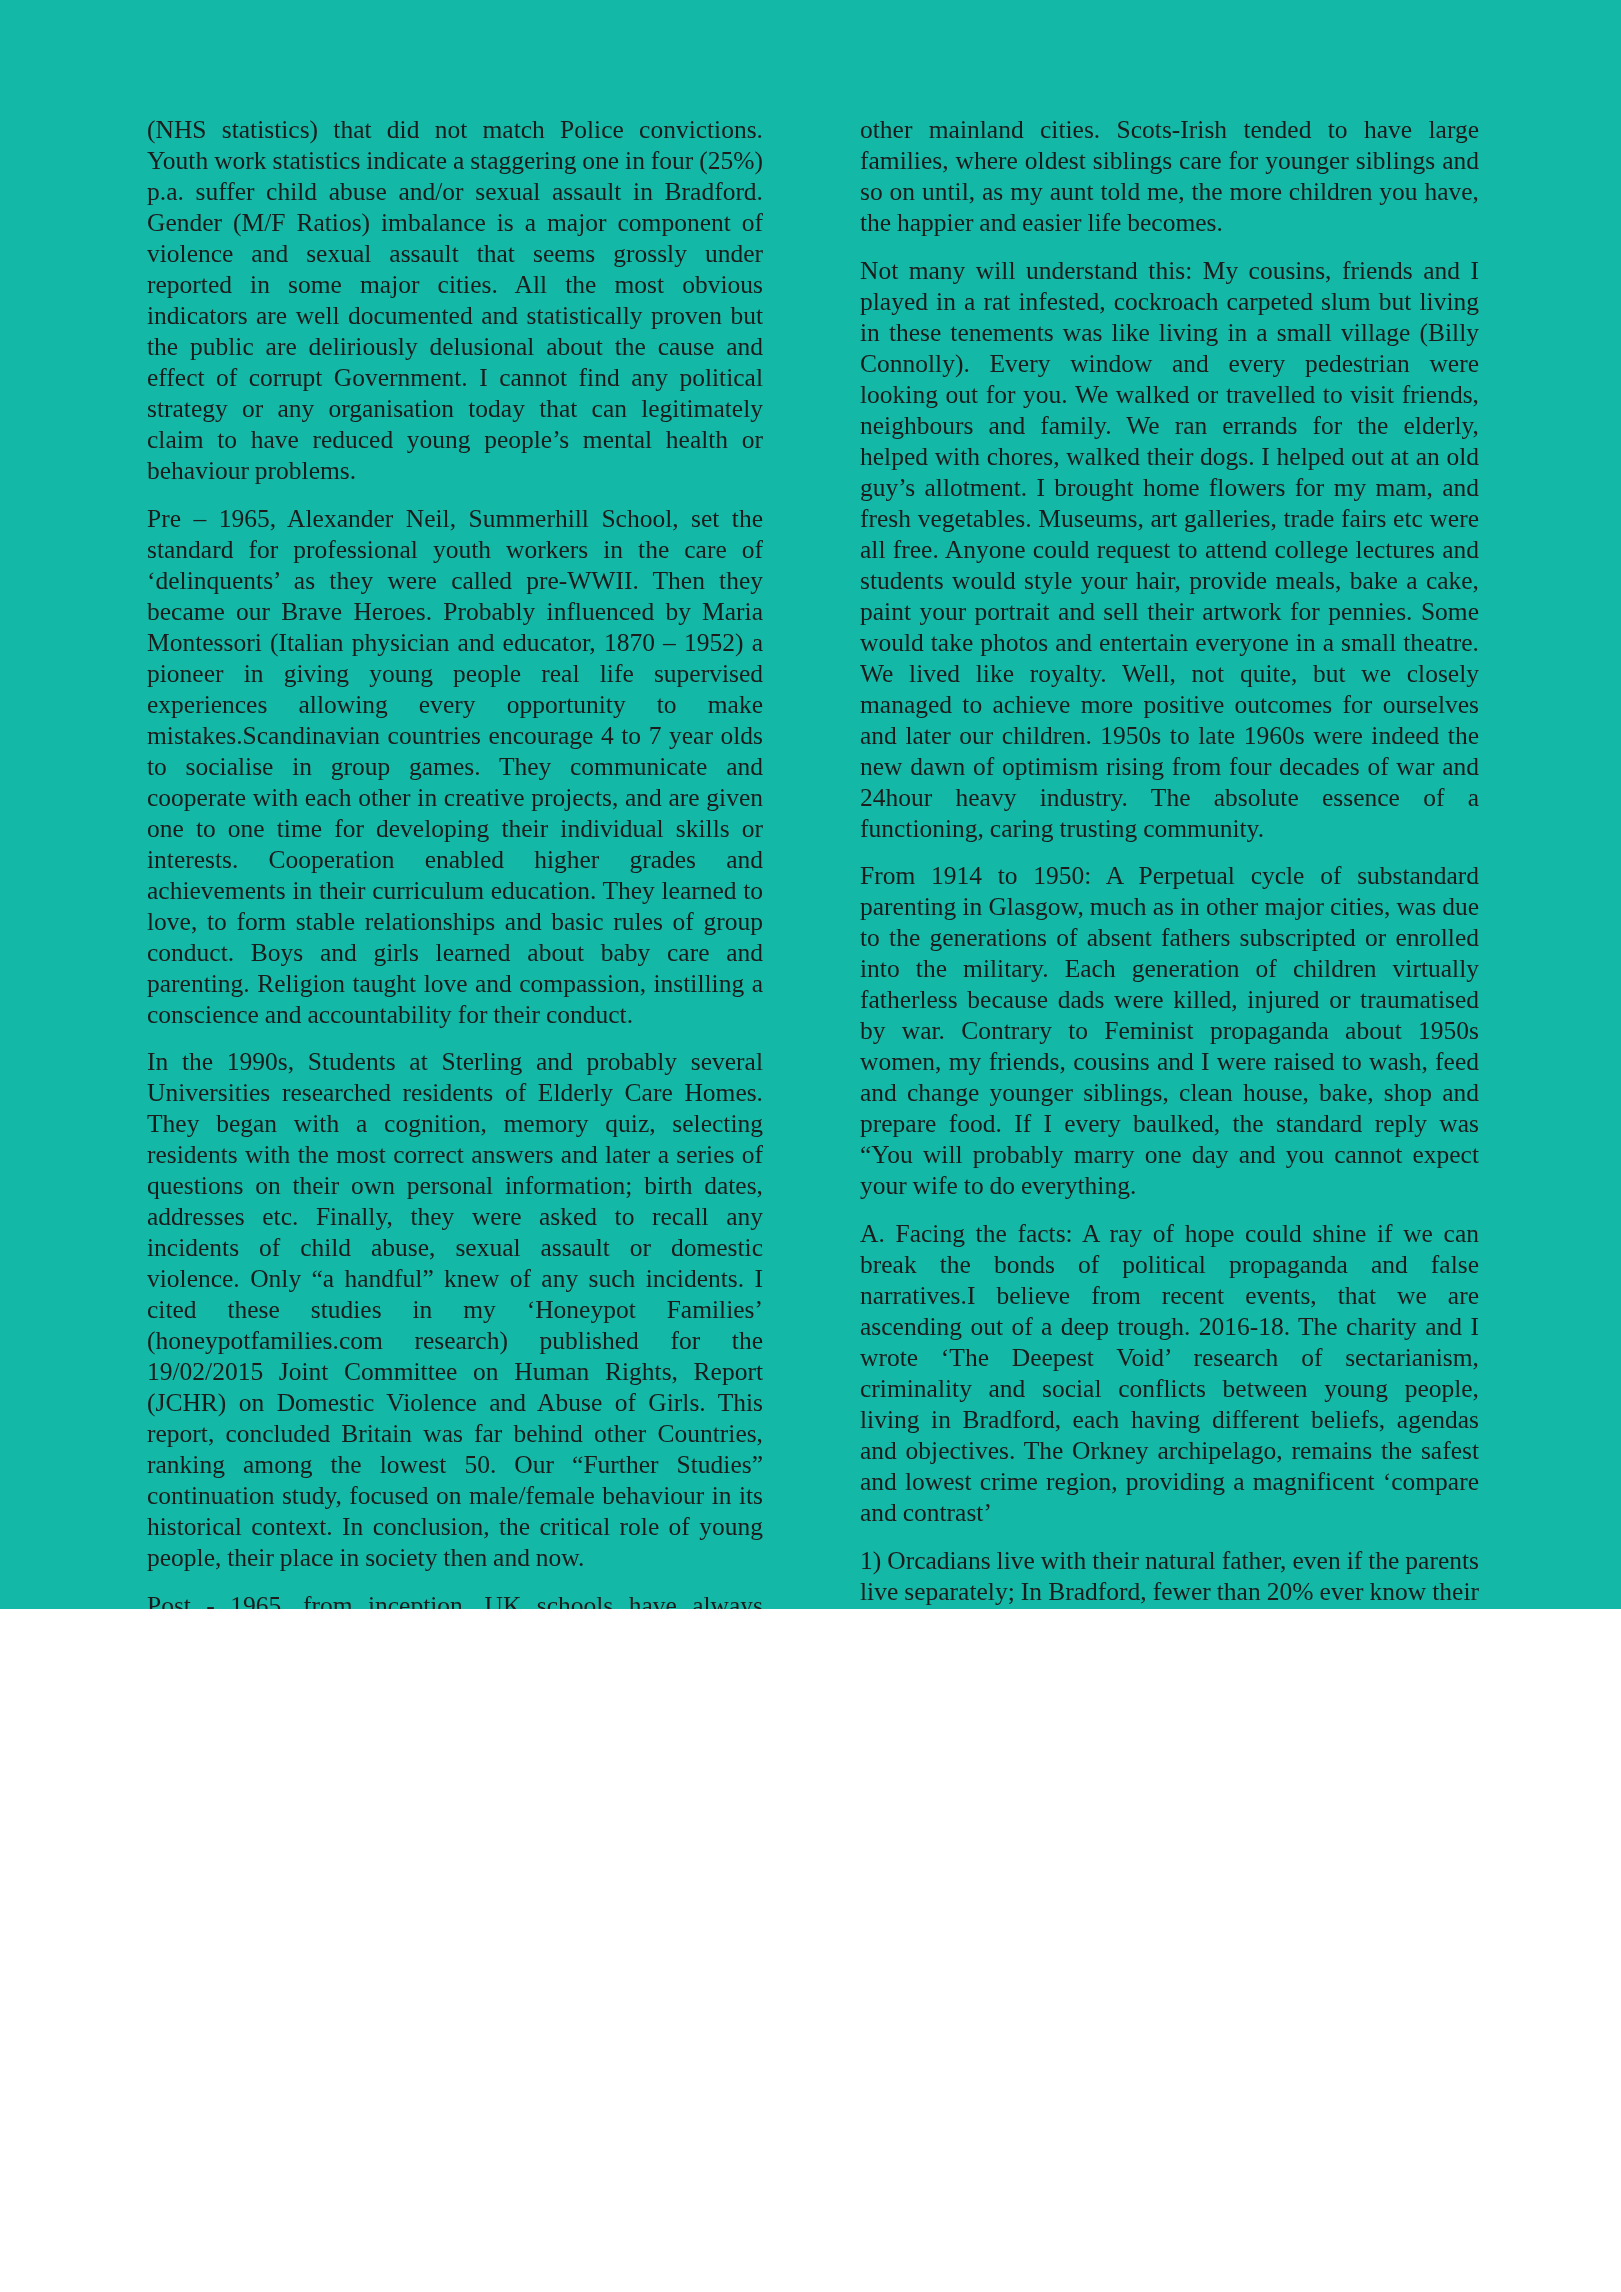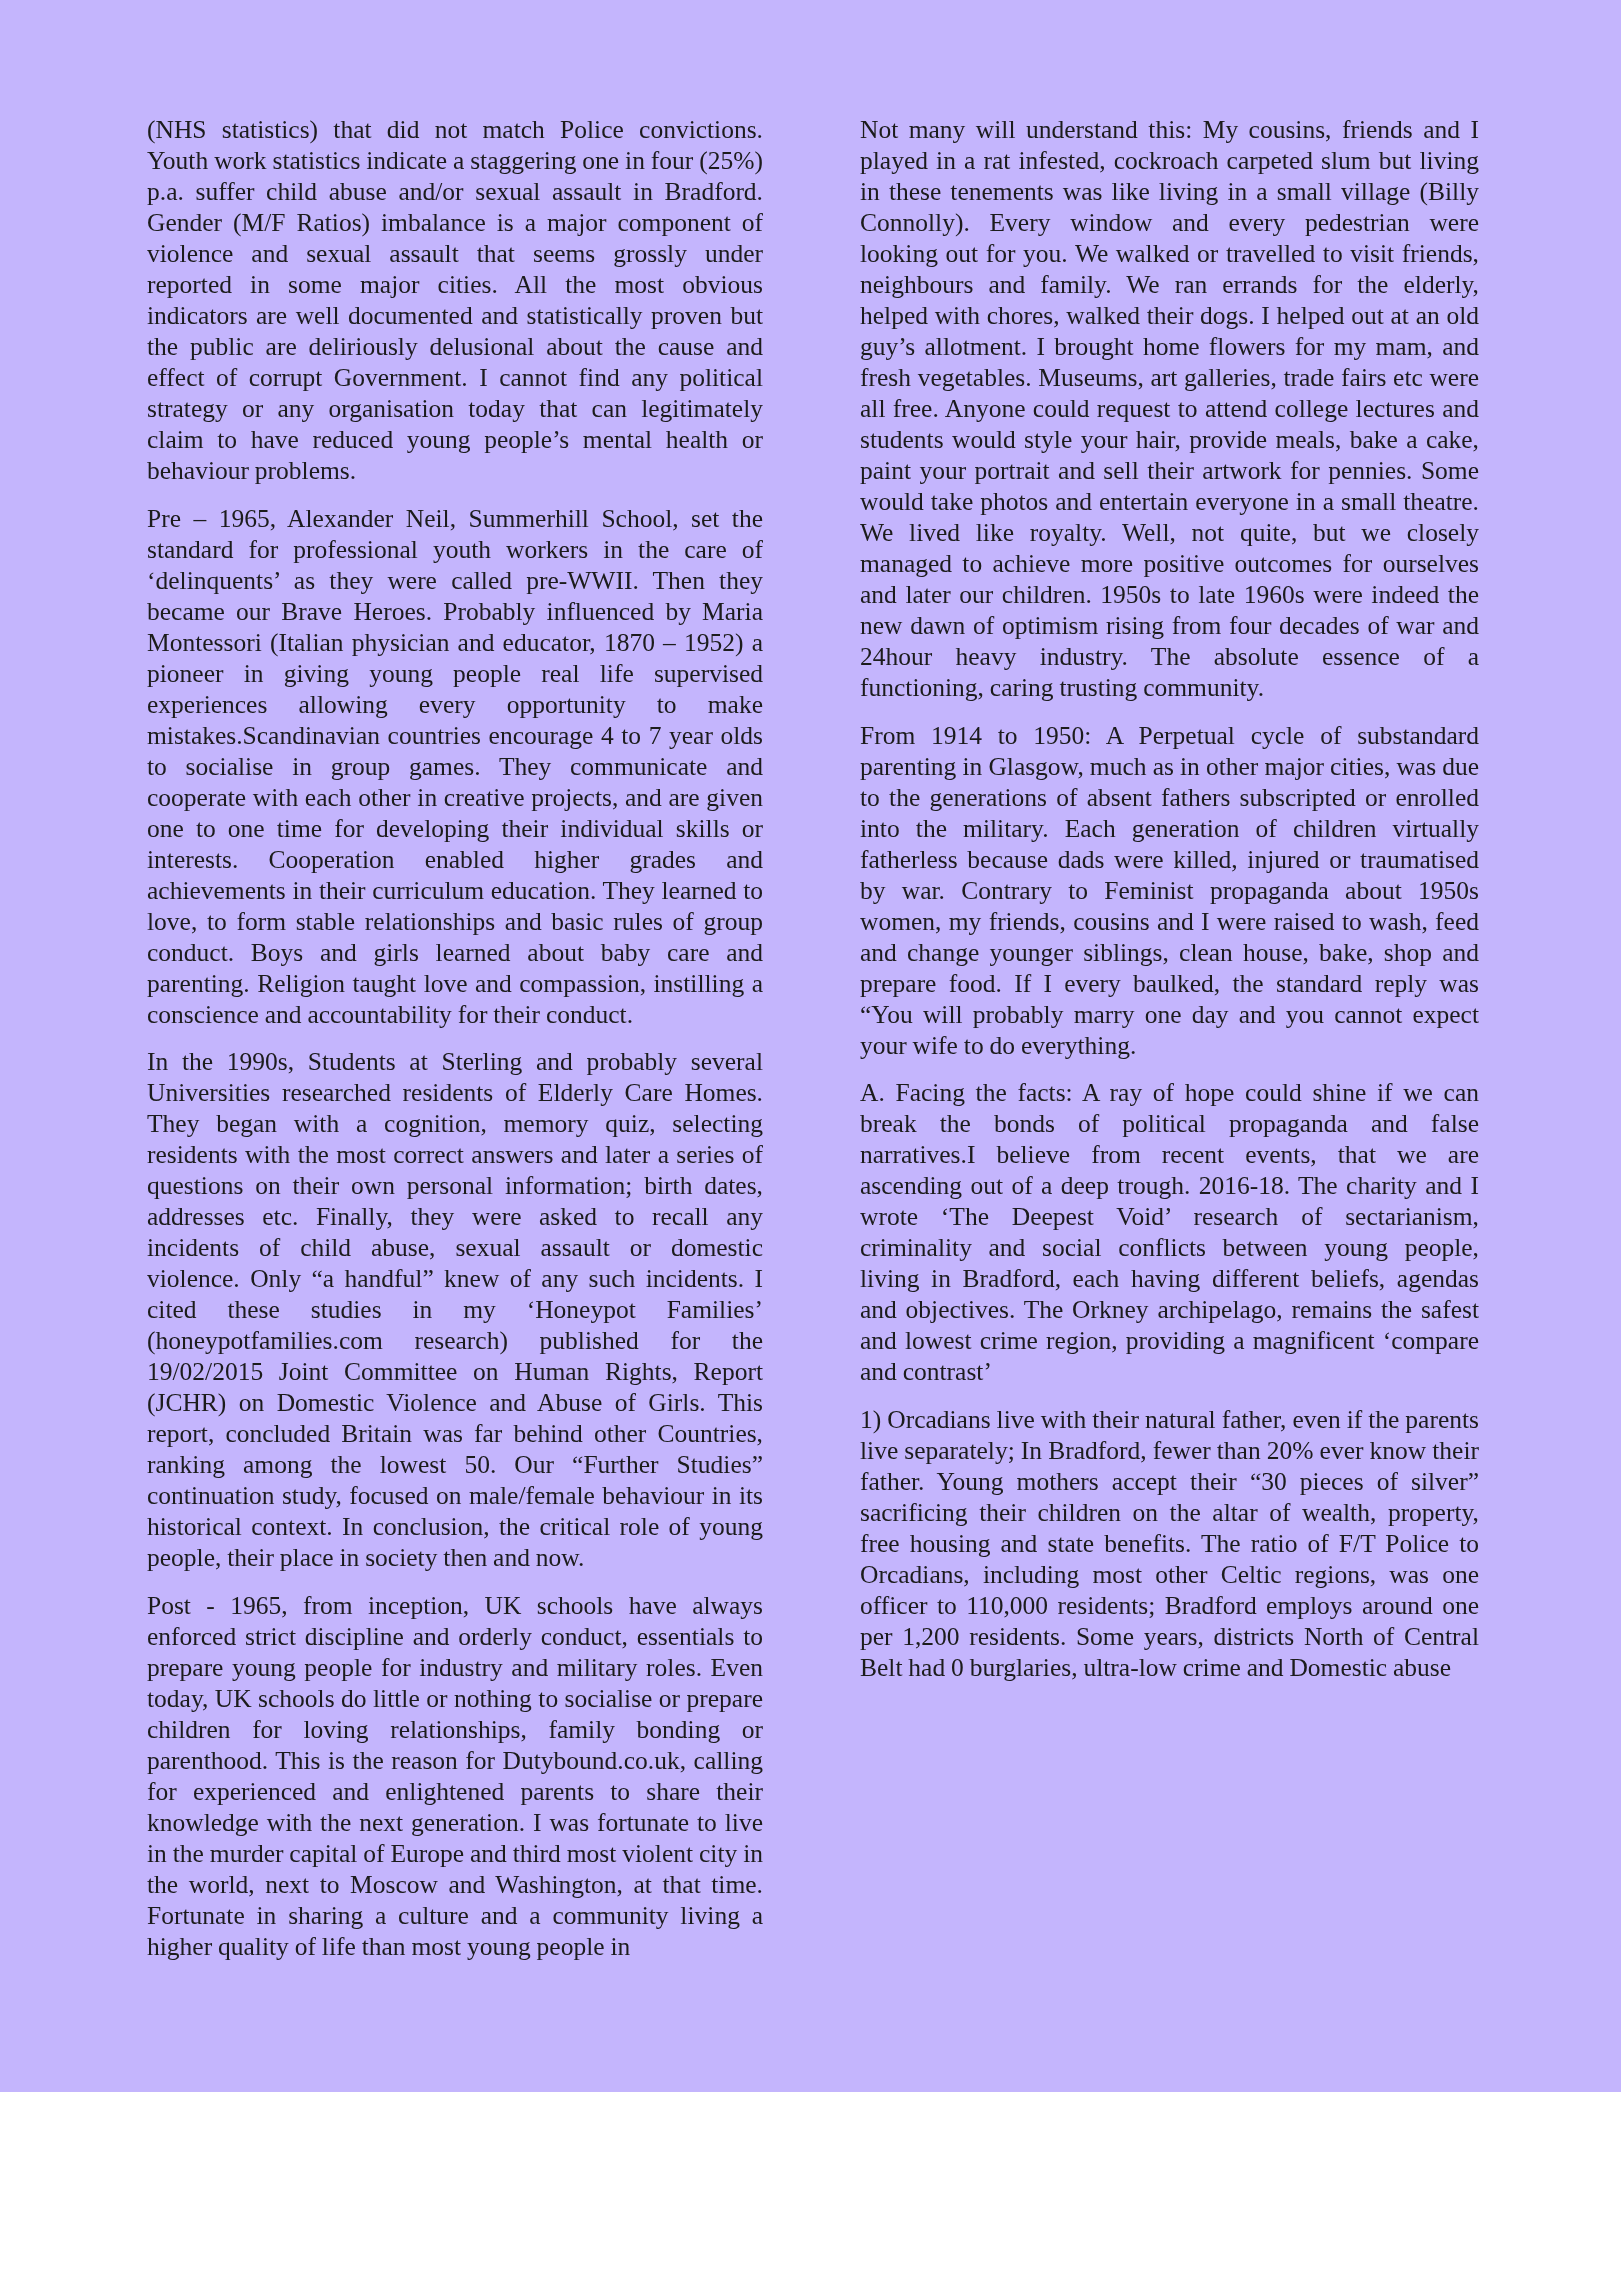--- a/index.html
+++ b/index.html
@@ -3,22 +3,22 @@
 <meta charset="utf-8">
 <style>
   html, body {
     margin: 0;
     padding: 0;
     background: #ffffff;
   }
   .page {
     position: relative;
     width: 1621px;
-    height: 2092px;
-    background: #c4b5fd;
+    height: 1609px;
+    background: #14b8a6;
     overflow: hidden;
     font-family: "Liberation Serif", serif;
   }
   .col {
     position: absolute;
     top: 114px;
     height: 2058px;
     overflow: hidden;
   }
   .col-left  { left: 147px; width: 616px; }
@@ -63,20 +63,21 @@
 
 <div class="page">
   <div class="col col-left">
       <p>(NHS statistics) that did not match Police convictions. Youth work statistics indicate a staggering one in four (25%) p.a. suffer child abuse and/or sexual assault in Bradford. Gender (M/F Ratios) imbalance is a major component of violence and sexual assault that seems grossly under reported in some major cities. All the most obvious indicators are well documented and statistically proven but the public are deliriously delusional about the cause and effect of corrupt Government. I cannot find any political strategy or any organisation today that can legitimately claim to have reduced young people’s mental health or behaviour problems.</p>
       <p>Pre – 1965, Alexander Neil, Summerhill School, set the standard for professional youth workers in the care of ‘delinquents’ as they were called pre-WWII. Then they became our Brave Heroes. Probably influenced by Maria Montessori (Italian physician and educator, 1870 – 1952) a pioneer in giving young people real life supervised experiences allowing every opportunity to make mistakes.Scandinavian countries encourage 4 to 7 year olds to socialise in group games. They communicate and cooperate with each other in creative projects, and are given one to one time for developing their individual skills or interests. Cooperation enabled higher grades and achievements in their curriculum education. They learned to love, to form stable relationships and basic rules of group conduct. Boys and girls learned about baby care and parenting. Religion taught love and compassion, instilling a conscience and accountability for their conduct.</p>
       <p>In the 1990s, Students at Sterling and probably several Universities researched residents of Elderly Care Homes. They began with a cognition, memory quiz, selecting residents with the most correct answers and later a series of questions on their own personal information; birth dates, addresses etc. Finally, they were asked to recall any incidents of child abuse, sexual assault or domestic violence. Only “a handful” knew of any such incidents. I cited these studies in my ‘Honeypot Families’ (honeypotfamilies.com research) published for the 19/02/2015 Joint Committee on Human Rights, Report (JCHR) on Domestic Violence and Abuse of Girls. This report, concluded Britain was far behind other Countries, ranking among the lowest 50. Our “Further Studies” continuation study, focused on male/female behaviour in its historical context. In conclusion, the critical role of young people, their place in society then and now.</p>
       <p>Post - 1965, from inception, UK schools have always enforced strict discipline and orderly conduct, essentials to prepare young people for industry and military roles. Even today, UK schools do little or nothing to socialise or prepare children for loving relationships, family bonding or parenthood. This is the reason for Dutybound.co.uk, calling for experienced and enlightened parents to share their knowledge with the next generation. I was fortunate to live in the murder capital of Europe and third most violent city in the world, next to Moscow and Washington, at that time. Fortunate in sharing a culture and a community living a higher quality of life than most young people in</p>
     </div>
 
   <div class="col col-right">
+      <p>other mainland cities. Scots-Irish tended to have large families, where oldest siblings care for younger siblings and so on until, as my aunt told me, the more children you have, the happier and easier life becomes.</p>
       <p>Not many will understand this: My cousins, friends and I played in a rat infested, cockroach carpeted slum but living in these tenements was like living in a small village (Billy Connolly). Every window and every pedestrian were looking out for you. We walked or travelled to visit friends, neighbours and family. We ran errands for the elderly, helped with chores, walked their dogs. I helped out at an old guy’s allotment. I brought home flowers for my mam, and fresh vegetables. Museums, art galleries, trade fairs etc were all free. Anyone could request to attend college lectures and students would style your hair, provide meals, bake a cake, paint your portrait and sell their artwork for pennies. Some would take photos and entertain everyone in a small theatre. We lived like royalty. Well, not quite, but we closely managed to achieve more positive outcomes for ourselves and later our children. 1950s to late 1960s were indeed the new dawn of optimism rising from four decades of war and 24hour heavy industry. The absolute essence of a functioning, caring trusting community.</p>
       <p>From 1914 to 1950: A Perpetual cycle of substandard parenting in Glasgow, much as in other major cities, was due to the generations of absent fathers subscripted or enrolled into the military. Each generation of children virtually fatherless because dads were killed, injured or traumatised by war. Contrary to Feminist propaganda about 1950s women, my friends, cousins and I were raised to wash, feed and change younger siblings, clean house, bake, shop and prepare food. If I every baulked, the standard reply was “You will probably marry one day and you cannot expect your wife to do everything.</p>
       <p>A. Facing the facts: A ray of hope could shine if we can break the bonds of political propaganda and false narratives.I believe from recent events, that we are ascending out of a deep trough. 2016-18. The charity and I wrote ‘The Deepest Void’ research of sectarianism, criminality and social conflicts between young people, living in Bradford, each having different beliefs, agendas and objectives. The Orkney archipelago, remains the safest and lowest crime region, providing a magnificent ‘compare and contrast’</p>
       <p>1) Orcadians live with their natural father, even if the parents live separately; In Bradford, fewer than 20% ever know their father. Young mothers accept their “30 pieces of silver” sacrificing their children on the altar of wealth, property, free housing and state benefits.  The ratio of F/T Police to Orcadians, including most other Celtic regions, was one officer to 110,000 residents; Bradford employs around one per 1,200 residents.  Some years, districts North of Central Belt had 0 burglaries, ultra-low crime and Domestic abuse</p>
     </div>
 
   <div class="footer-rule"></div>
 
   <div class="footer-text footer-left">EXPERT WITNESS JOURNAL</div>
 

